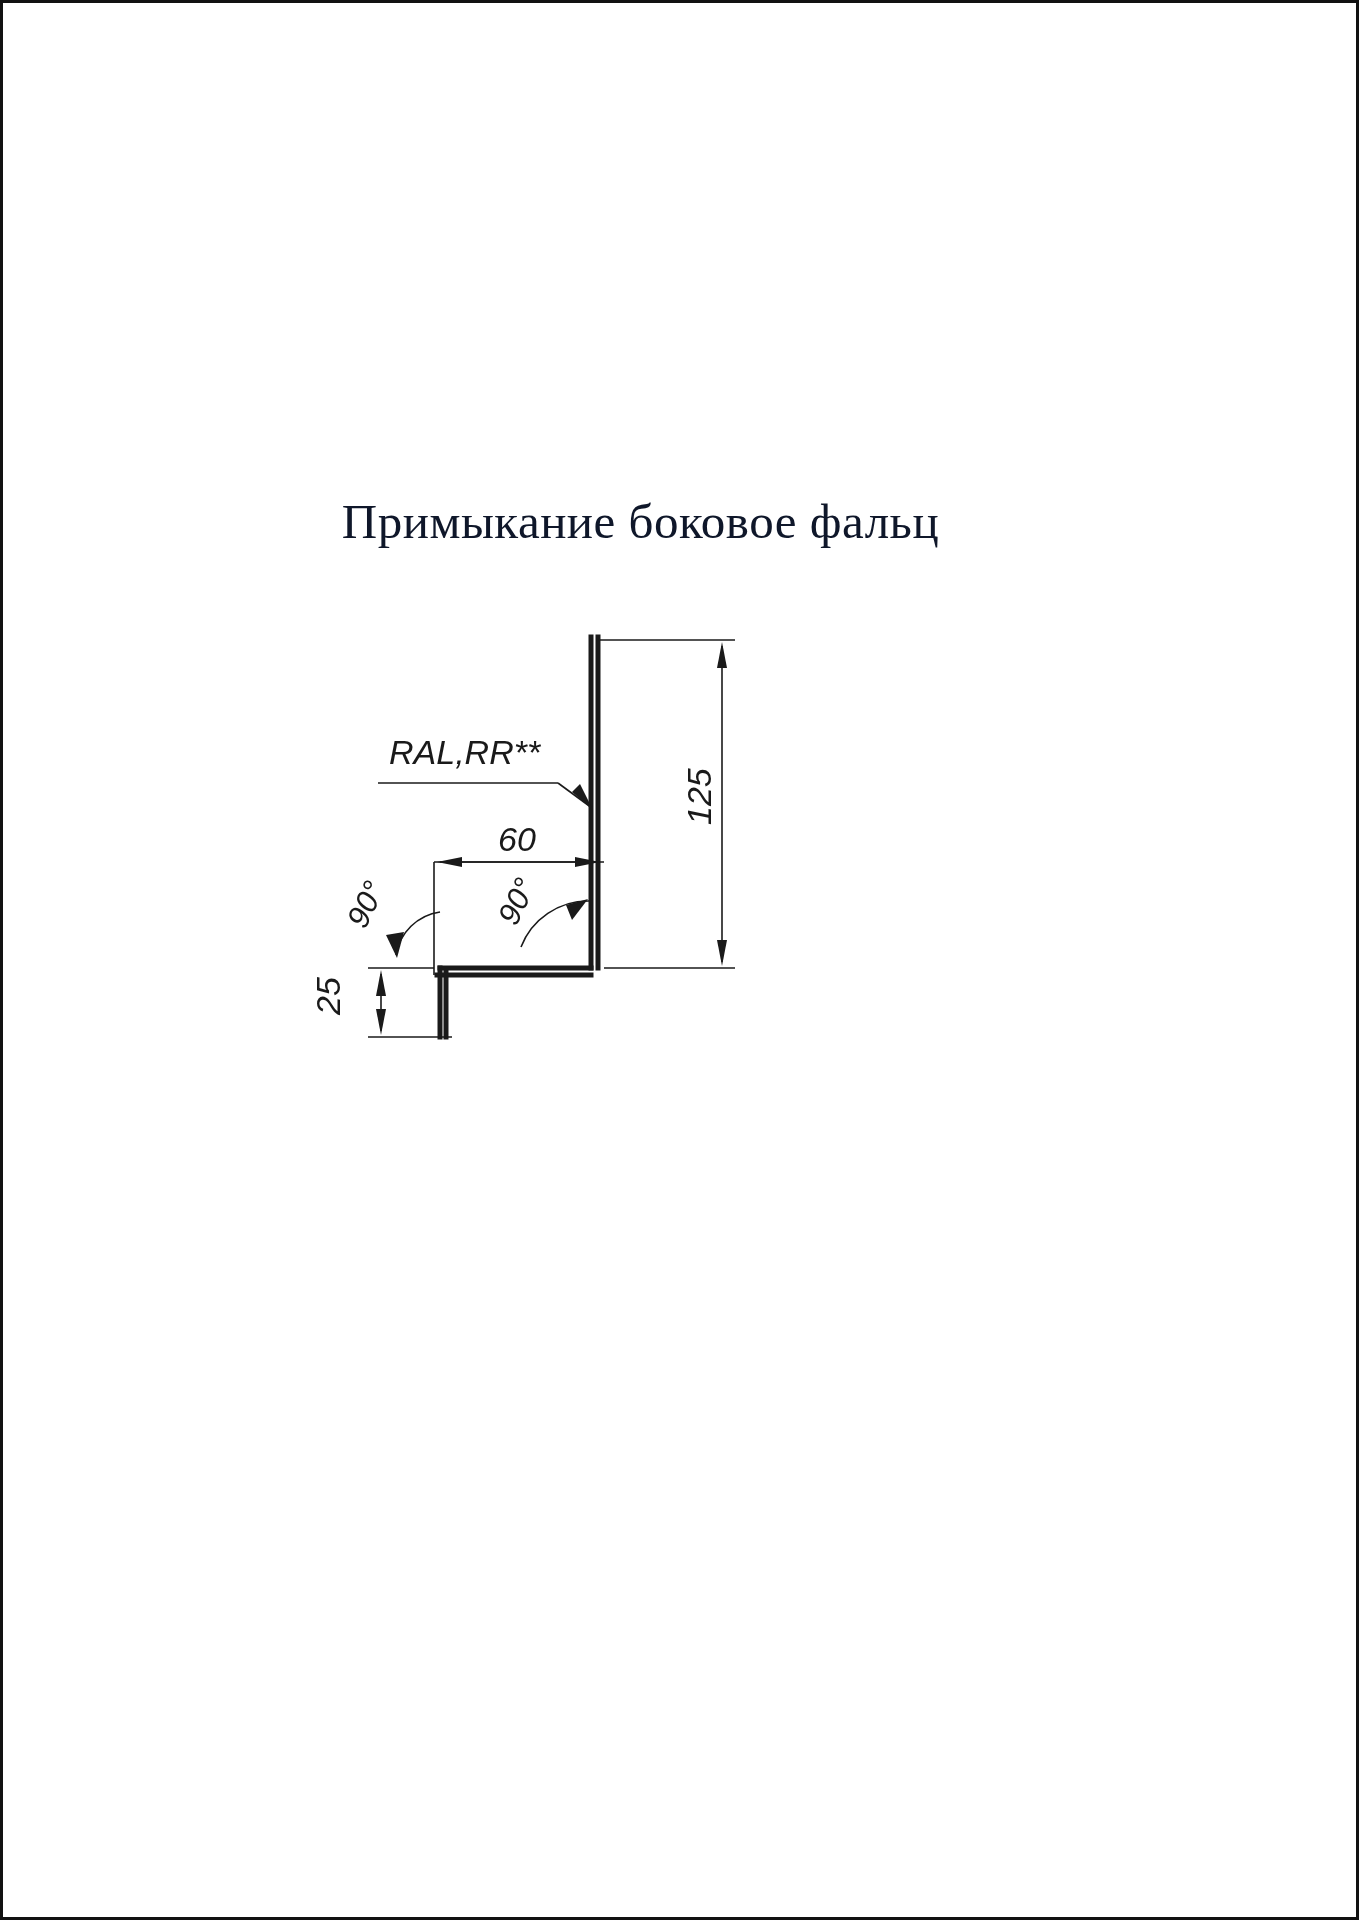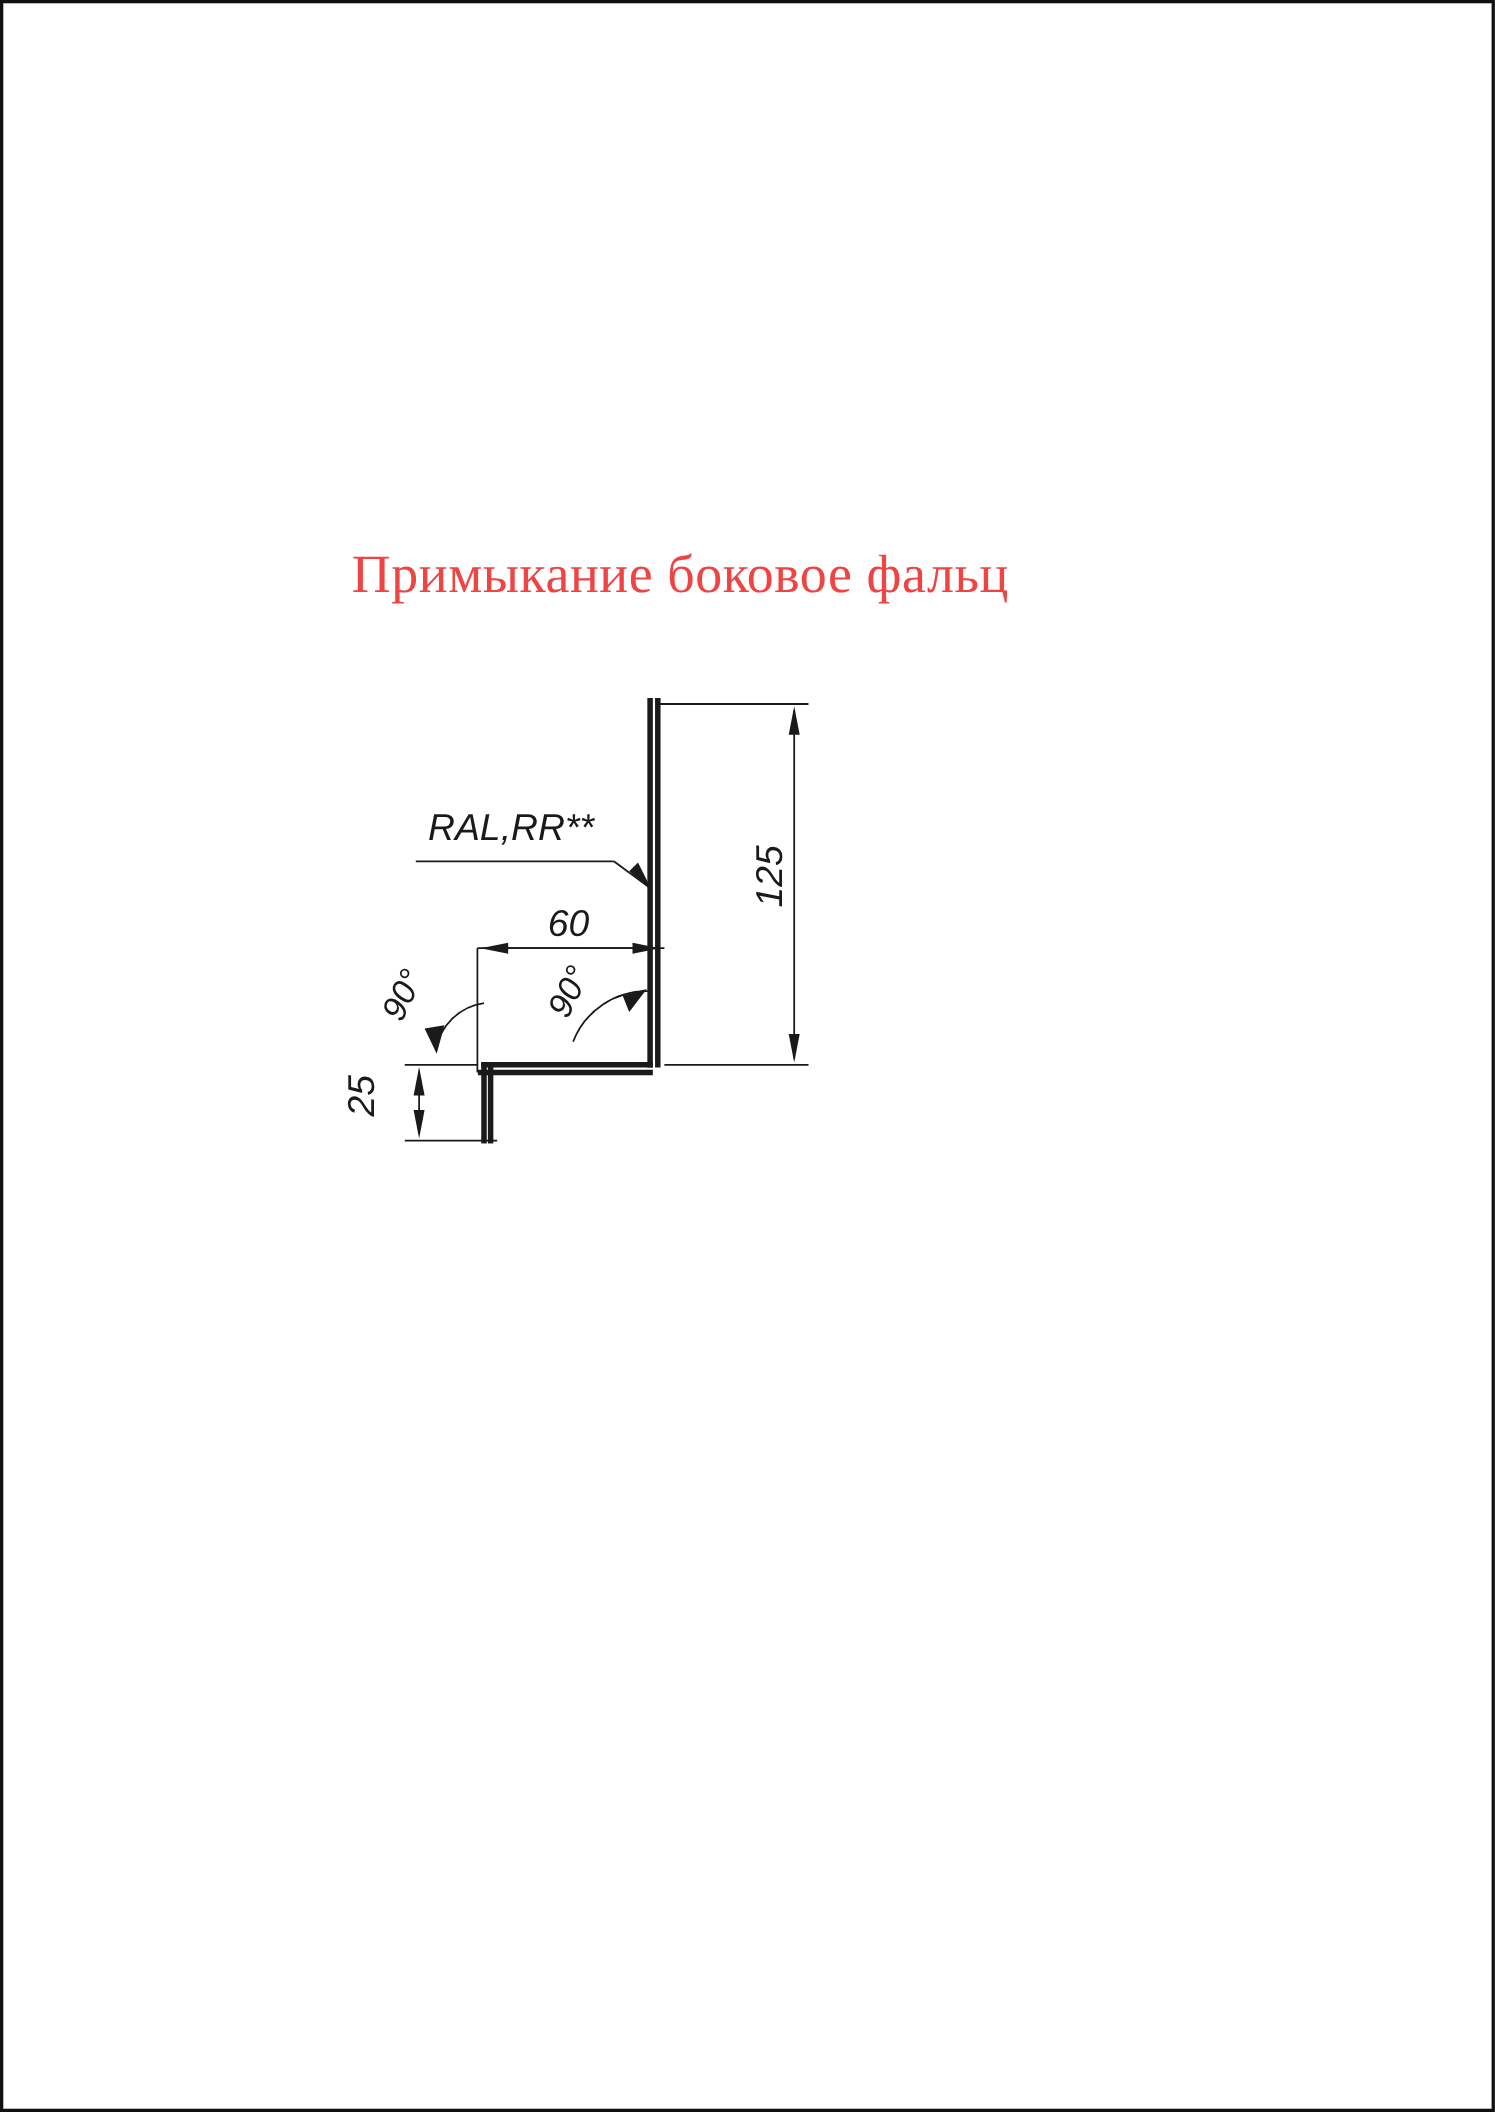--- a/index.html
+++ b/index.html
@@ -27,22 +27,23 @@
   #title {
     position: absolute;
     left: 0;
     top: 492px;
     width: 1237px;
     text-align: center;
     font-family: "Liberation Serif", serif;
     font-size: 49px;
     line-height: 60px;
     letter-spacing: 0.5px;
-    color: #ef4444;
+    color: #0f172a;
     white-space: nowrap;
+    padding-left: 22px;
   }
   #drawing {
     position: absolute;
     left: 0;
     top: 0;
     width: 1359px;
     height: 1920px;
   }
   .dimtext, .angtext, .ralText {
     font-family: "Liberation Sans", sans-serif;

